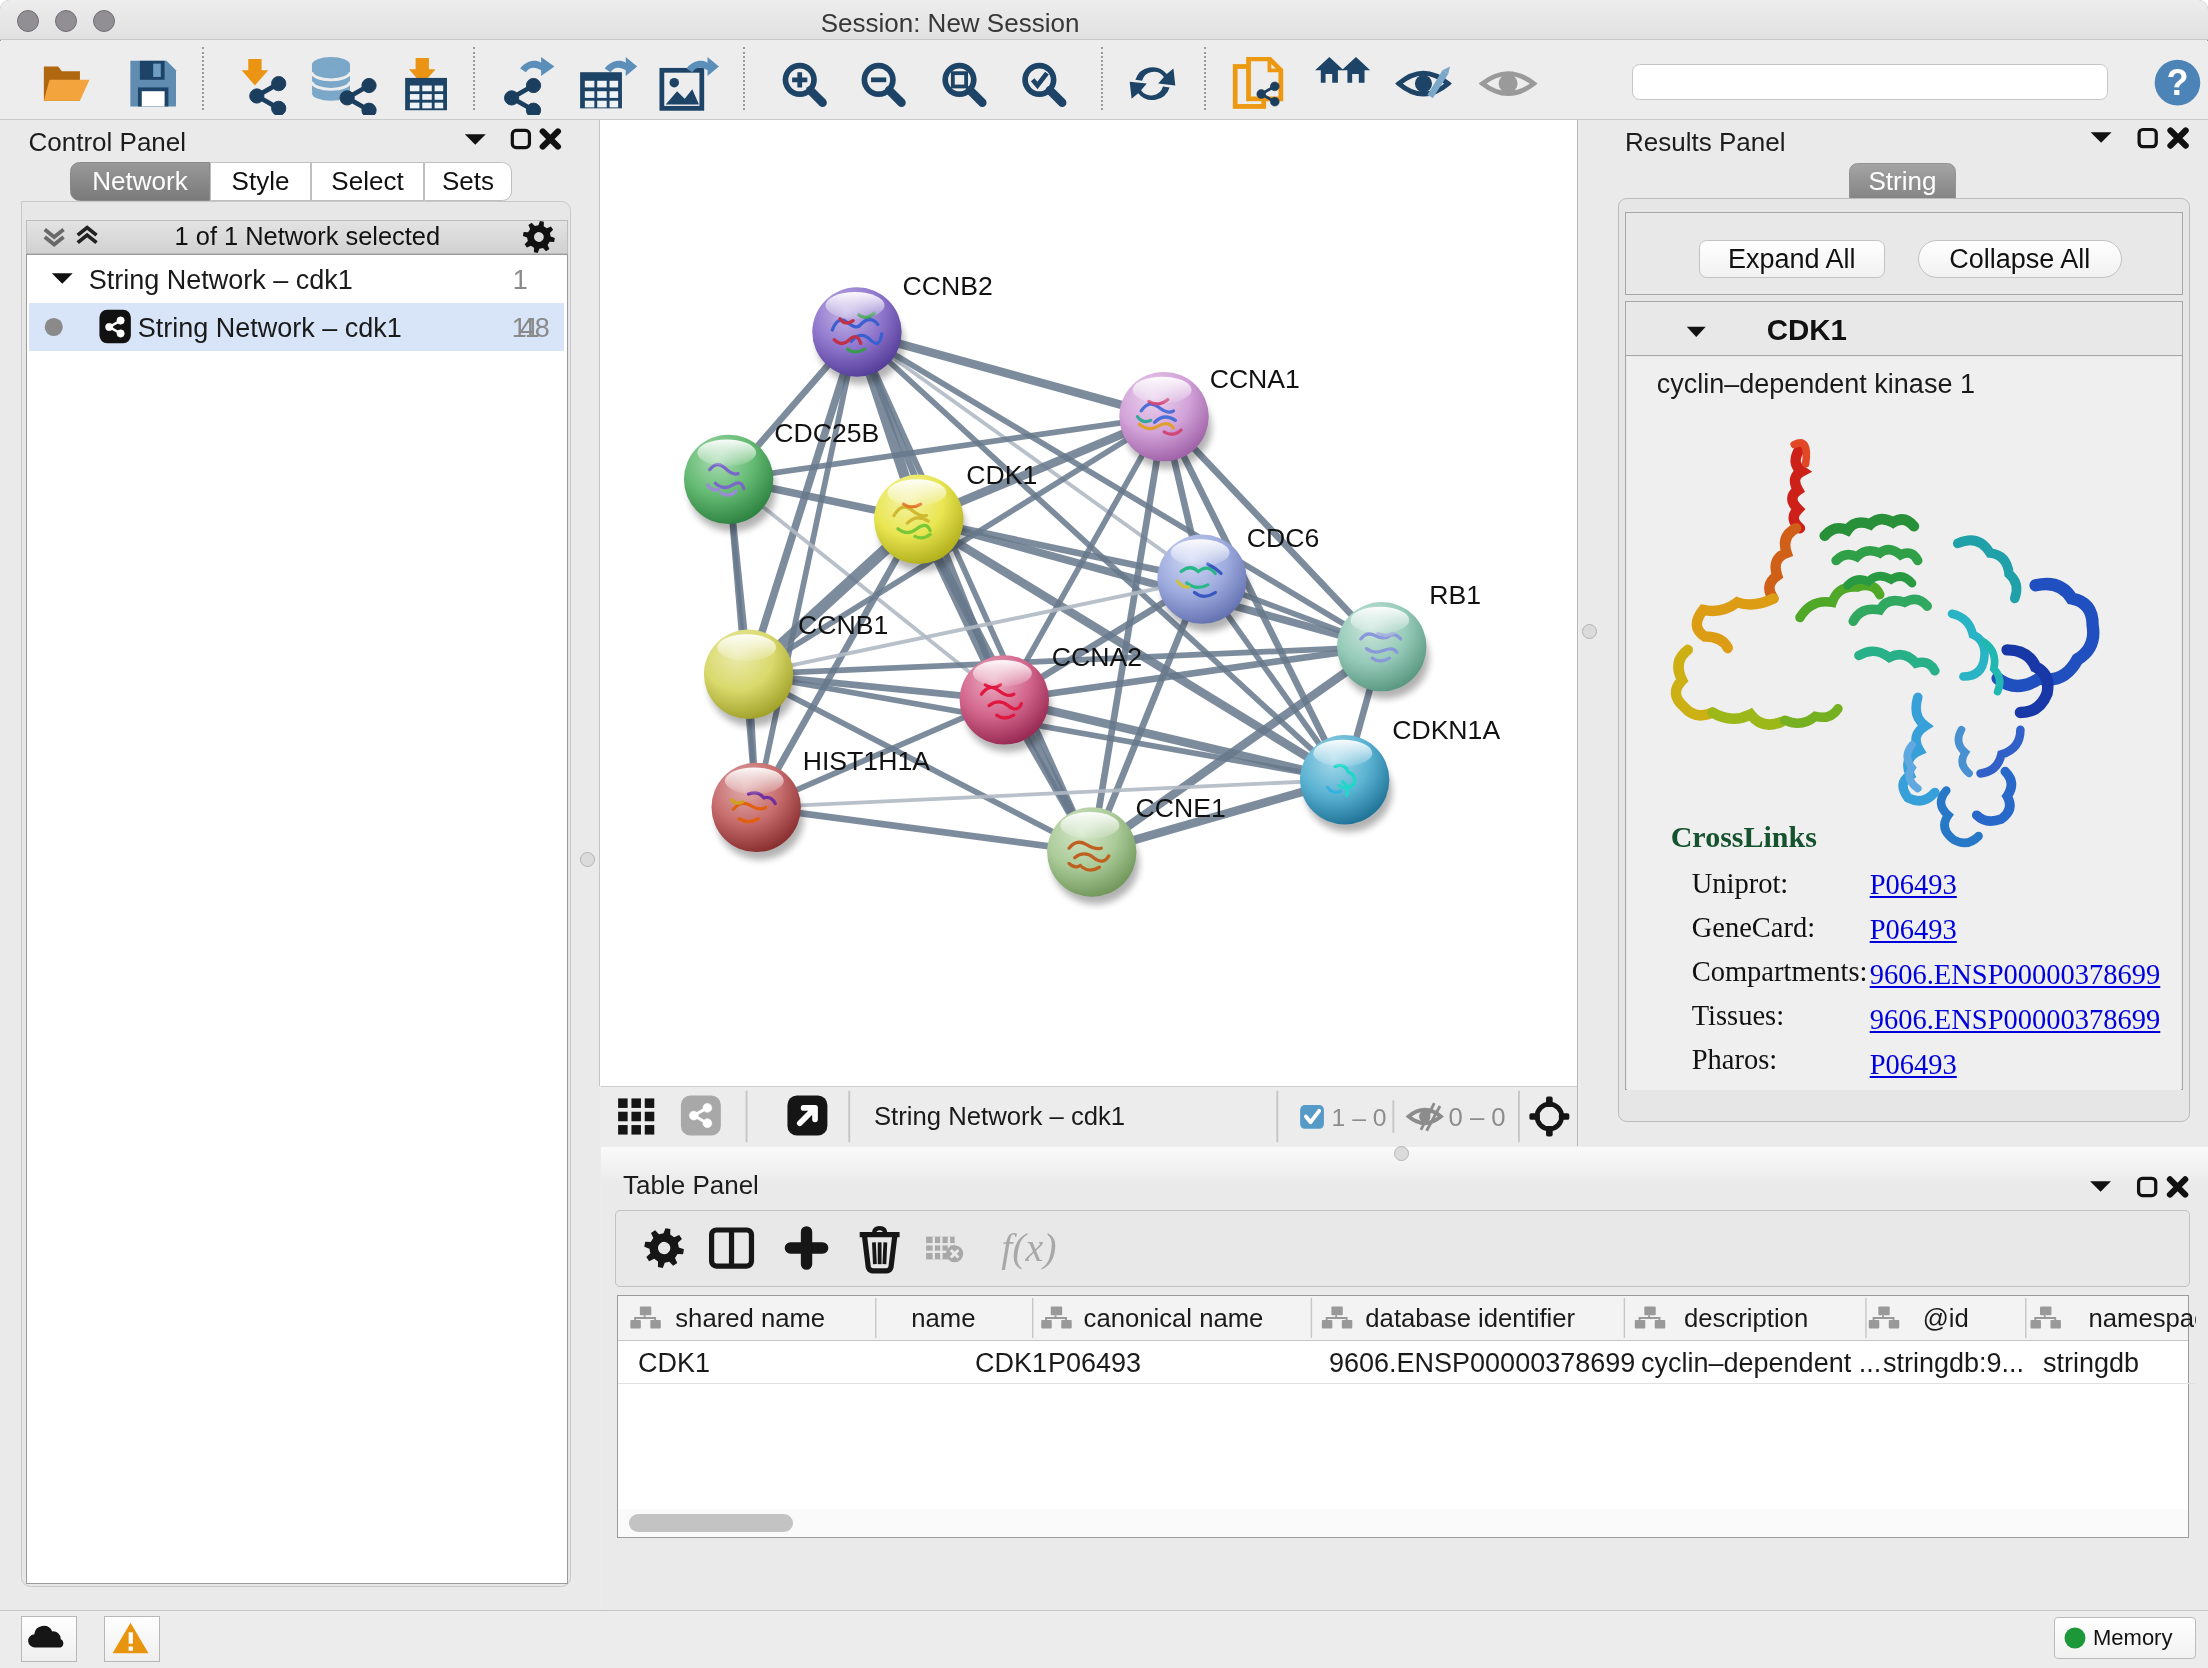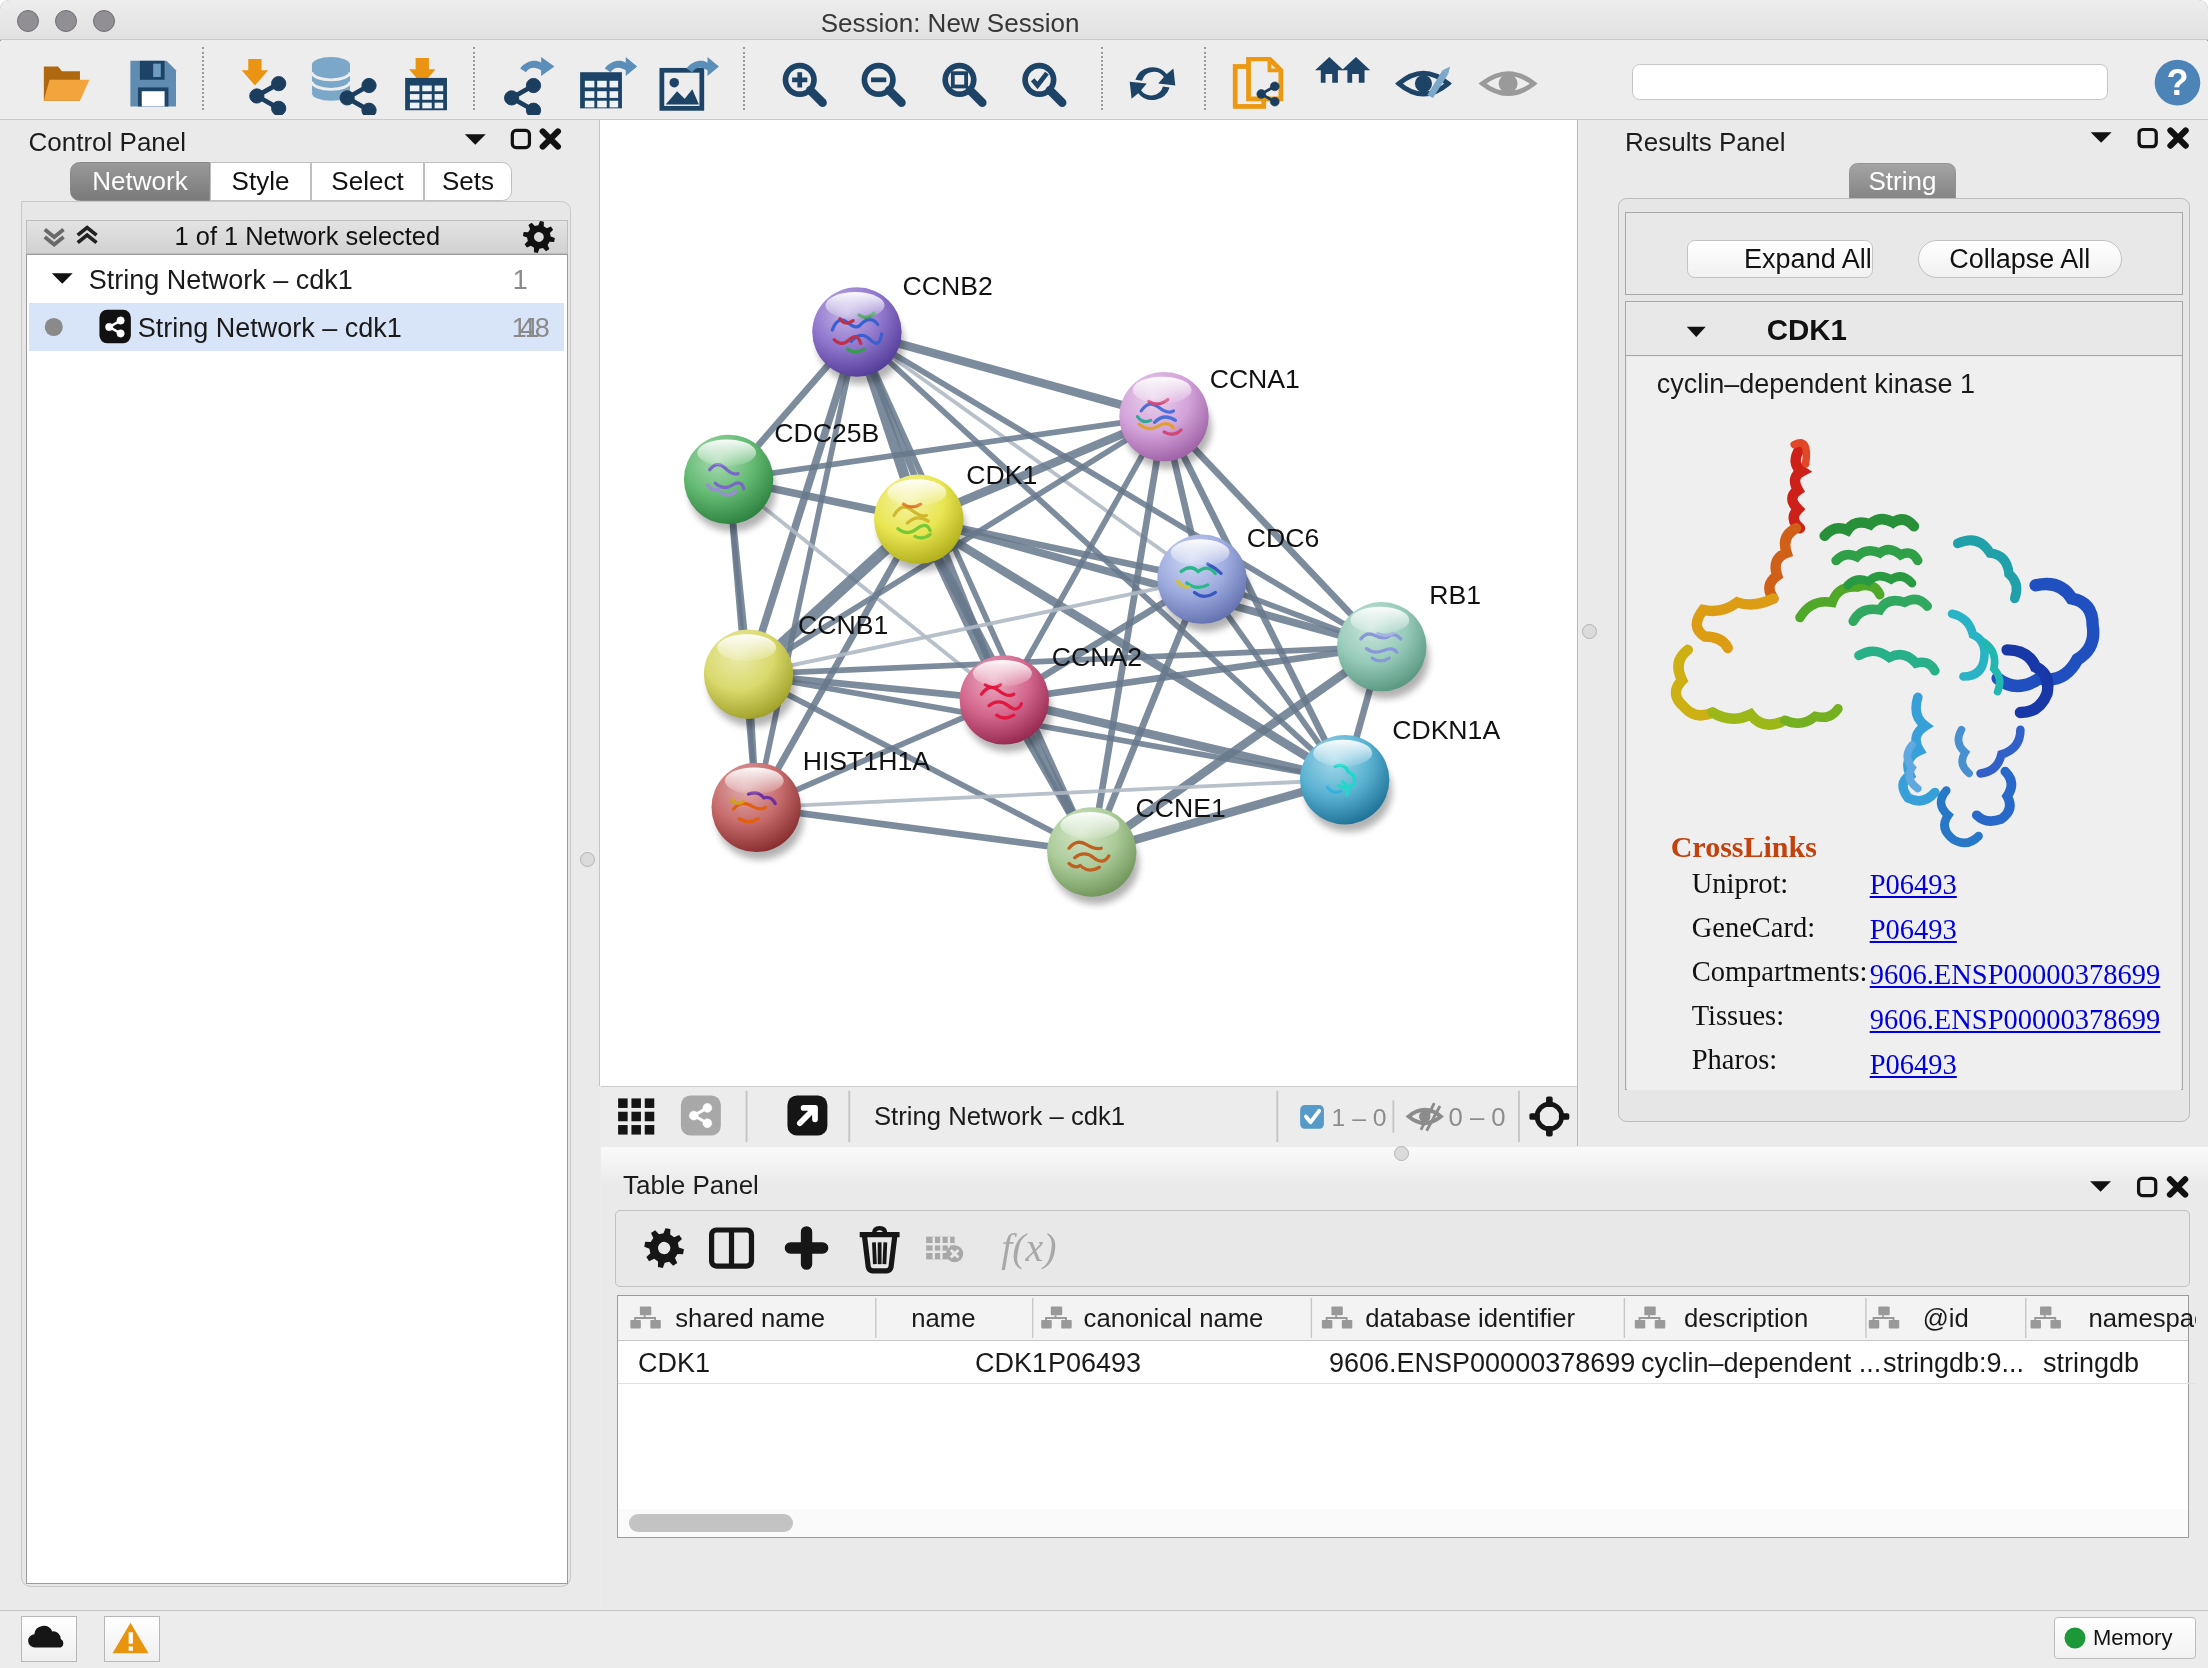--- a/index.html
+++ b/index.html
@@ -556,21 +556,21 @@
     <div class="phdr" style="left:45px; top:6.7px;">Results Panel</div>
     <svg class="pbtns" width="629" height="38" viewBox="0 0 661 40" xmlns="http://www.w3.org/2000/svg">
       <path d="M537 13 L559 13 L548 24 Z" fill="#111"></path>
       <rect x="588" y="10" width="18" height="18" rx="4" fill="none" stroke="#111" stroke-width="3.4"></rect>
       <path d="M621 11 L637 27 M637 11 L621 27" stroke="#111" stroke-width="6.5" stroke-linecap="round"></path>
     </svg>
   </div>
   <div id="stringtab" class="abs">String</div>
   <div id="rsub" class="abs">
     <div class="rbox" style="top:13.3px; height:83px;">
-      <div class="btn" style="left:61px; top:27px; width:186px; height:38px; line-height:36px;text-align:right;">Expand All</div>
+      <div class="btn" style="left:73px; top:27px; width:186px; height:38px; line-height:36px;">Expand All</div>
       <div class="btn" style="left:292px; top:27px; width:204px; height:38px; line-height:36px;border-radius:19px;">Collapse All</div>
     </div>
     <div class="rbox" style="top:102px; height:789px;">
       <div style="position:absolute;left:0;top:0;width:556px;height:54px;border-bottom:1px solid #a8a7a8;">
         <svg width="114" height="54" style="position:absolute;left:0;top:0;" viewBox="0 0 120 57">
             <path d="M64 26 L84 26 L74 37 Z" fill="#111"></path>
           </svg>
         <span style="position:absolute;left:141px;top:10.5px;font-size:29.5px;font-weight:bold;color:#111;">CDK1</span>
       </div>
       <div style="position:absolute;left:1px;top:55px;width:554px;height:733px;background:#f0eff0;padding-left:11px;">
@@ -596,21 +596,21 @@
             <path d="M336 478 q-12 14 2 26 q-10 14 6 26 q14 8 26 -4" stroke="#2878c8" stroke-width="9"></path>
             <path d="M300 430 q-10 12 0 24 q-8 12 6 22" stroke="#60a8e0" stroke-width="8"></path>
             <path d="M430 262 q26 -6 38 14 q22 4 22 28 q4 24 -16 36 q-14 26 -40 20 q-24 16 -44 0" stroke="#2050c0" stroke-width="13"></path>
             <path d="M400 330 q22 0 30 18 q16 8 12 28 q-8 20 -28 20" stroke="#1838a8" stroke-width="12"></path>
             <path d="M414 414 q0 20 -20 26 q-4 18 -22 20" stroke="#3060c8" stroke-width="9"></path>
             <path d="M376 322 q14 10 10 28 q10 10 4 24" stroke="#20b8b0" stroke-width="8"></path>
             <path d="M398 458 q12 12 2 26 q8 14 -6 24 q-16 6 -26 -4" stroke="#2868c8" stroke-width="10"></path>
             <path d="M352 414 q-8 14 4 24 q-8 12 4 22" stroke="#4890d0" stroke-width="8"></path>
           </g>
         </svg>
-        <span class="serif" style="position:absolute;left:44px;top:463px;font-size:30px;font-weight:bold;color:#c2410c;margin-top:10px;">CrossLinks</span>
+        <span class="serif" style="position:absolute;left:44px;top:463px;font-size:30px;font-weight:bold;color:#14532d;">CrossLinks</span>
         <div class="serif" style="position:absolute;left:65px;top:505px;font-size:28.5px;color:#111;line-height:44px;">
           Uniprot:<br>GeneCard:<br>Compartments:<br>Tissues:<br>Pharos:
         </div>
         <div style="position:absolute;left:243px;top:505px;font-size:28.5px;line-height:44px;">
           <a class="lnk">P06493</a><br><a class="lnk">P06493</a><br><a class="lnk">9606.ENSP00000378699</a><br><a class="lnk">9606.ENSP00000378699</a><br><a class="lnk">P06493</a>
         </div>
       </div>
     </div>
   </div>
 

